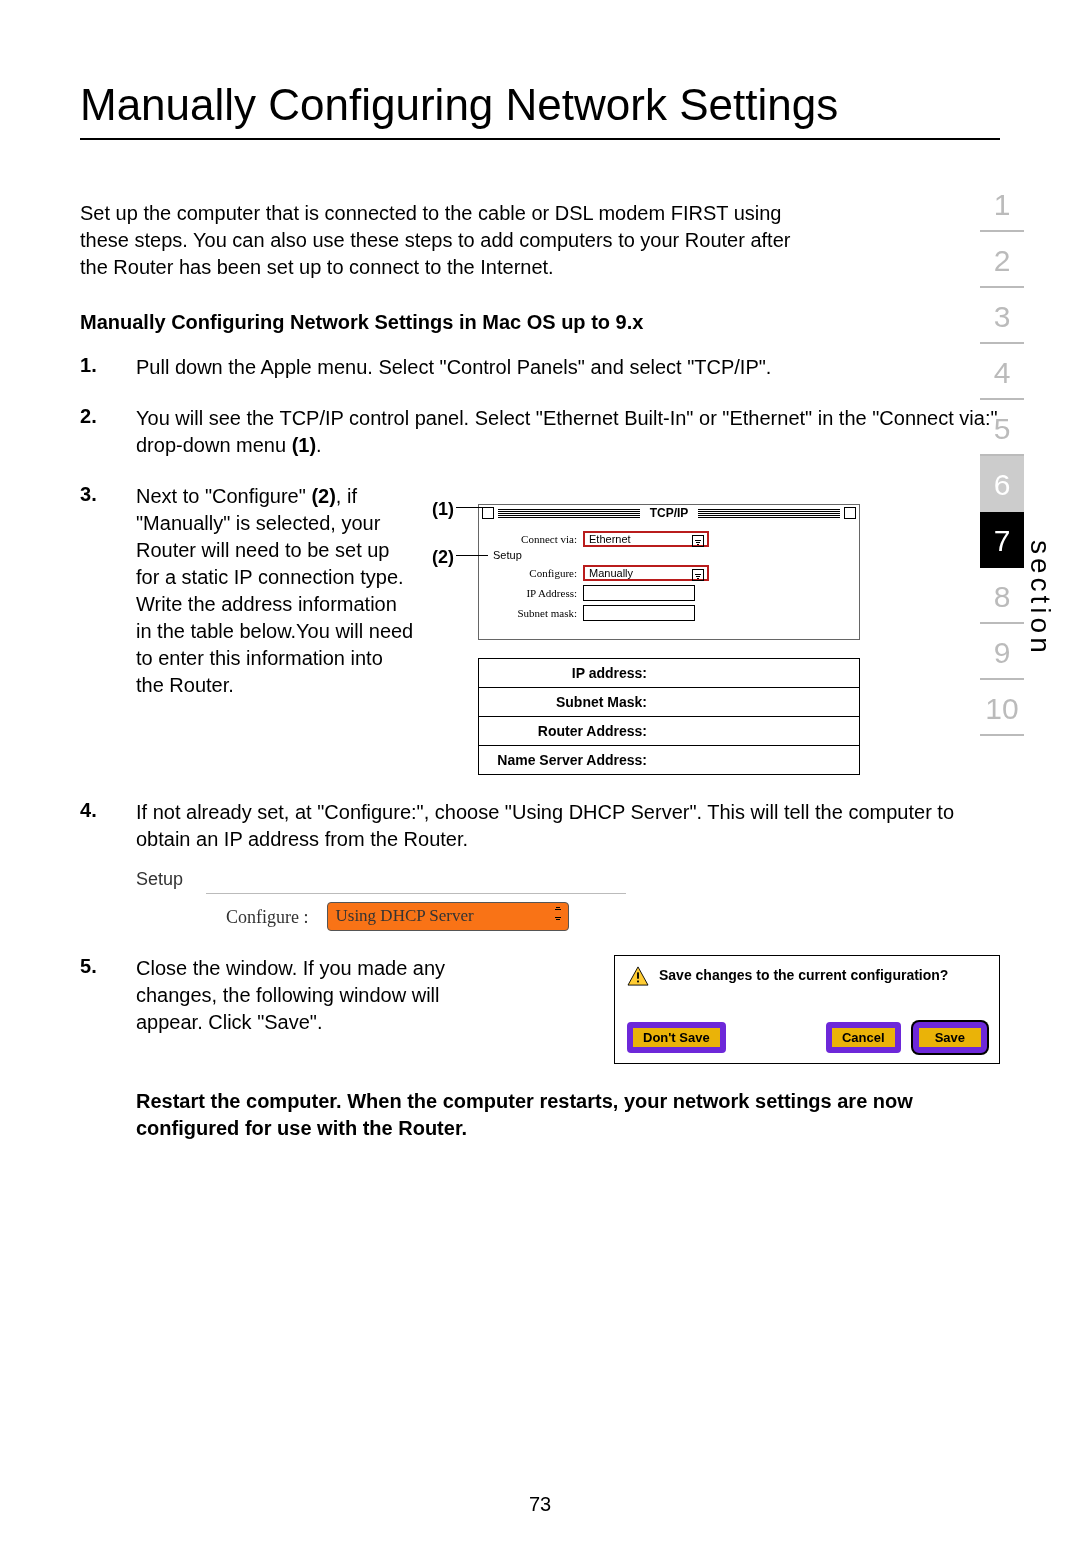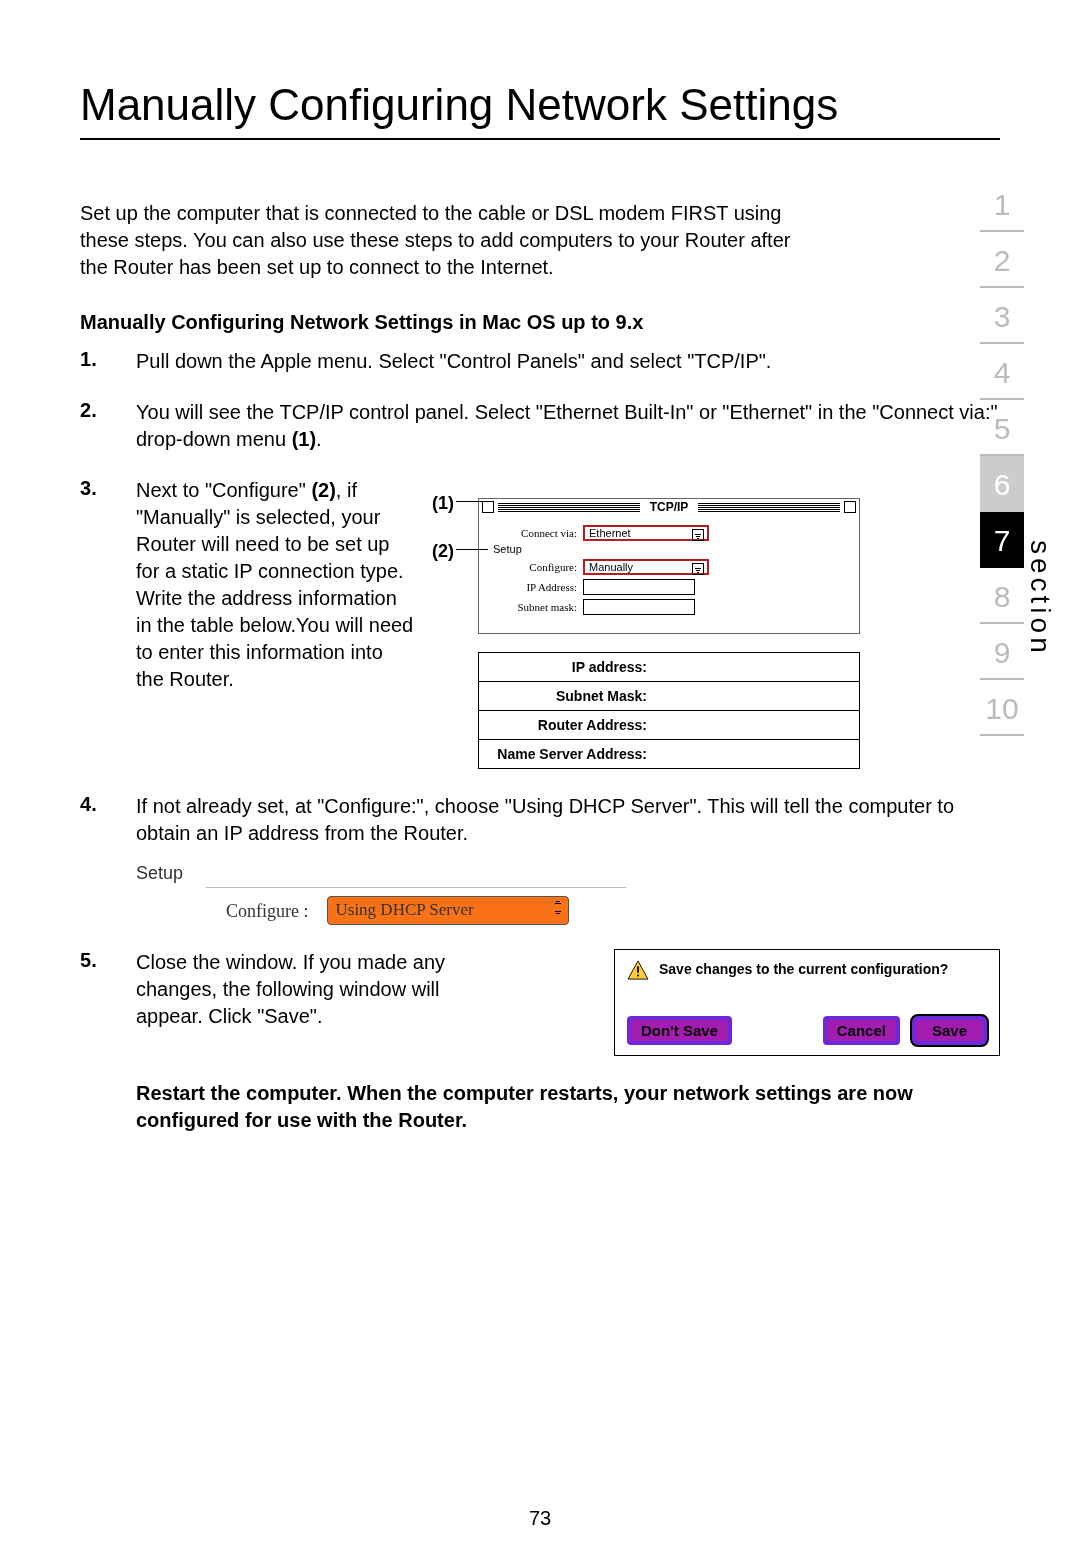--- a/index.html
+++ b/index.html
@@ -32,21 +32,21 @@
     font-size: 20px;
     line-height: 1.35;
   }
   .intro {
     max-width: 720px;
     margin-bottom: 30px;
   }
   .subheading {
     font-size: 20px;
     font-weight: bold;
-    margin-bottom: 14px;
+    margin-bottom: 20px;
   }
   .steps {
     list-style: none;
     padding: 0;
     margin: 0;
     counter-reset: step;
   }
   .steps > li {
     display: flex;
     gap: 16px;
@@ -233,41 +233,41 @@
     flex: 0 0 22px;
   }
   .sd-buttons {
     display: flex;
     gap: 12px;
     margin-top: 36px;
   }
   .sd-buttons .spacer { flex: 1; }
   .sd-buttons button {
     font-family: Arial, sans-serif;
-    font-size: 15px;
+    font-size: 13px;
     font-weight: bold;
     padding: 2px 10px;
-    border: 4px solid #6d28d9;
-    background: #a21caf;
+    border: 6px solid #6d28d9;
+    background: #eab308;
     border-radius: 4px;
   }
   .sd-buttons button.primary {
     box-shadow: 0 0 0 2px #000;
     border-radius: 6px;
     padding: 2px 16px;
   }
 
   .restart {
     font-size: 20px;
     font-weight: bold;
     margin-top: 24px;
   }
   .page-num {
     position: absolute;
-    bottom: 12px;
+    bottom: 26px;
     left: 0; right: 0;
     text-align: center;
     font-size: 20px;
   }
 
   
   .section-tabs {
     position: absolute;
     top: 176px;
     right: 56px;

